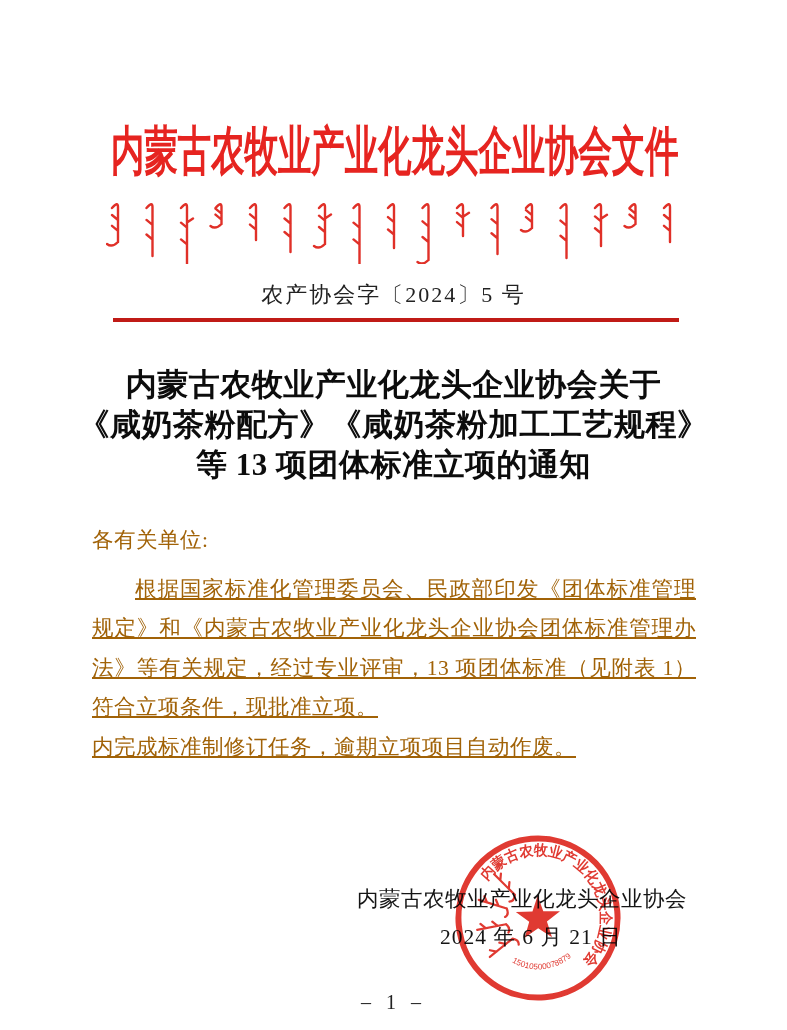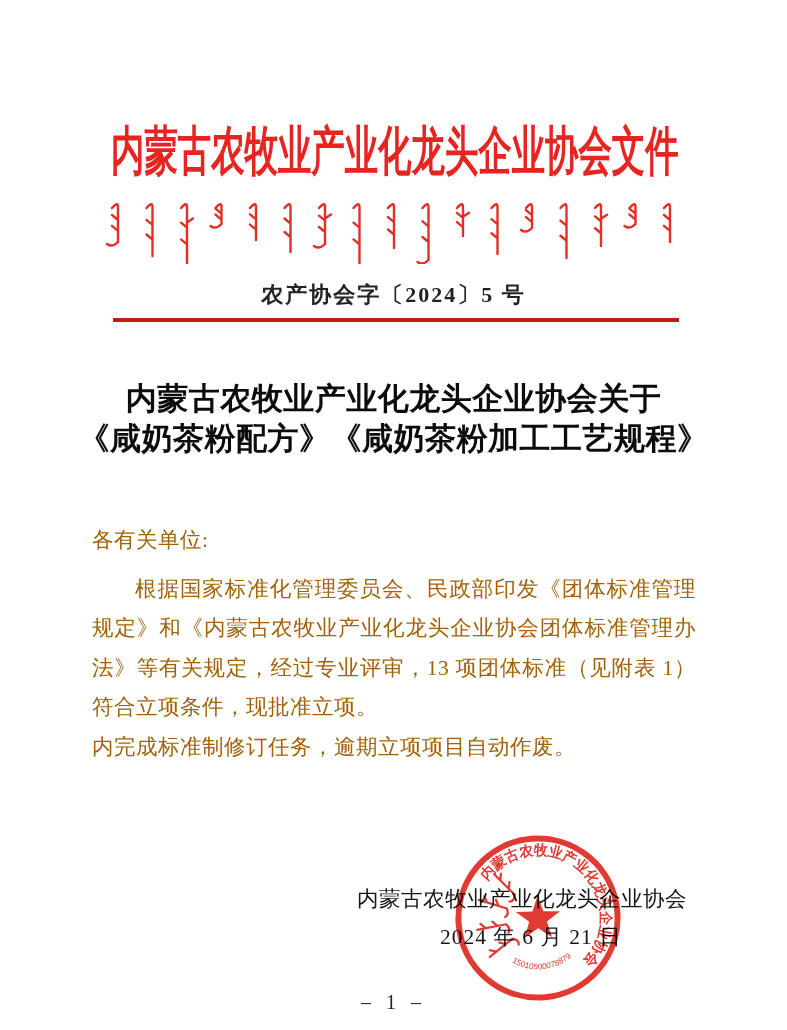--- a/index.html
+++ b/index.html
@@ -14,39 +14,39 @@
     font-size:53px;font-weight:bold;white-space:nowrap;
     color:var(--header-red,#e62420);
     transform:translateX(-283px) scaleX(0.63);
     transform-origin:left center;
     letter-spacing:0px;
   }
   .mongolian-row{position:absolute;top:194px;left:106px;width:580px;height:70px;}
   
   .doc-number{
     position:absolute;top:280px;left:0;width:787px;text-align:center;
-    font-size:22px;letter-spacing:2px;color:#222;font-weight:bold;
+    font-size:22px;letter-spacing:2px;color:#222;
   }
   .red-rule{
     position:absolute;top:318px;left:113px;width:566px;height:4px;
     background:var(--rule-red,#c01b16);
   }
   
   .notice-title{
-    position:absolute;top:379px;left:60px;width:667px;
+    position:absolute;top:365px;left:60px;width:667px;
     text-align:center;font-size:31px;font-weight:bold;line-height:40px;
     color:#0c0c0c;letter-spacing:0.5px;
   }
   
   .body-block{
     position:absolute;top:521px;left:92px;width:604px;
     font-size:21.5px;line-height:39.5px;letter-spacing:0.5px;color:#a16207;
   }
   .salutation{margin-bottom:9px;}
-  .body-line{text-align:justify;text-align-last:justify;}
+  .body-line{text-align:justify;text-align-last:justify;text-decoration:underline;}
   .body-line.last{text-align:justify;text-align-last:left;}
   .body-line.indent{text-indent:2em;}
   
   .signoff-org{position:absolute;top:884px;left:357px;font-size:21.5px;letter-spacing:0.5px;color:#151515;}
   .signoff-date{position:absolute;top:922px;left:440px;font-size:21.5px;letter-spacing:1px;color:#151515;}
   
   .seal{
     position:absolute;left:452px;top:832px;width:172px;height:172px;
     mix-blend-mode:multiply;opacity:0.93;transform:rotate(-5deg);
   }
@@ -66,20 +66,21 @@
     <path id="mongolian-path" fill="none" stroke="#e03028" stroke-width="2.4" stroke-linecap="round" stroke-linejoin="round" d="M 6,14 q 6,-7 6,-1 V 48 M 12,26 l -6,-5 M 12,36.8 l -6,-5 M 12,48 q -6,6 -11,2 M 40.5,14 q 6,-7 6,-1 V 62 M 46.5,30.9 l -6,-5 M 46.5,45.48 l -6,-5 M 75,14 q 6,-7 6,-1 V 70 M 81,33.7 l -6,-5 M 81,50.44 l -6,-5 M 81,28.4 l 6,-4 M 109.5,14 q 6,-7 6,-1 V 30 M 115.5,19.7 l -6,-5 M 115.5,25.64 l -6,-5 M 115.5,30 q -6,6 -11,2 M 144,14 q 6,-7 6,-1 V 46 M 150,25.299999999999997 l -6,-5 M 150,35.56 l -6,-5 M 178.5,14 q 6,-7 6,-1 V 58 M 184.5,29.5 l -6,-5 M 184.5,43 l -6,-5 M 213,14 q 6,-7 6,-1 V 50 M 219,26.7 l -6,-5 M 219,38.04 l -6,-5 M 219,50 q -6,6 -11,2 M 219,24.4 l 6,-4 M 247.5,14 q 6,-7 6,-1 V 70 M 253.5,33.7 l -6,-5 M 253.5,50.44 l -6,-5 M 282,14 q 6,-7 6,-1 V 54 M 288,28.099999999999998 l -6,-5 M 288,40.519999999999996 l -6,-5 M 316.5,14 q 6,-7 6,-1 V 66 M 322.5,32.3 l -6,-5 M 322.5,47.96 l -6,-5 M 322.5,66 q -6,6 -11,2 M 351,14 q 6,-7 6,-1 V 42 M 357,23.9 l -6,-5 M 357,33.08 l -6,-5 M 357,22.8 l 6,-4 M 385.5,14 q 6,-7 6,-1 V 60 M 391.5,30.2 l -6,-5 M 391.5,44.24 l -6,-5 M 420,14 q 6,-7 6,-1 V 34 M 426,21.1 l -6,-5 M 426,28.12 l -6,-5 M 426,34 q -6,6 -11,2 M 454.5,14 q 6,-7 6,-1 V 64 M 460.5,31.599999999999998 l -6,-5 M 460.5,46.72 l -6,-5 M 489,14 q 6,-7 6,-1 V 52 M 495,27.4 l -6,-5 M 495,39.28 l -6,-5 M 495,24.8 l 6,-4 M 523.5,14 q 6,-7 6,-1 V 30 M 529.5,19.7 l -6,-5 M 529.5,25.64 l -6,-5 M 529.5,30 q -6,6 -11,2 M 558,14 q 6,-7 6,-1 V 48 M 564,26 l -6,-5 M 564,36.8 l -6,-5 "></path>
   </svg>
 </div>
 
 <div class="doc-number">农产协会字〔2024〕5 号</div>
 <div class="red-rule"></div>
 
 <div class="notice-title">
   <div>内蒙古农牧业产业化龙头企业协会关于</div>
   <div>《咸奶茶粉配方》《咸奶茶粉加工工艺规程》</div>
+  <div>等 13 项团体标准立项的通知</div>
 </div>
 
 <div class="body-block">
   <div class="salutation">各有关单位:</div>
   <div>
       <div class="body-line indent">根据国家标准化管理委员会、民政部印发《团体标准管理</div>
       <div class="body-line">规定》和《内蒙古农牧业产业化龙头企业协会团体标准管理办</div>
       <div class="body-line">法》等有关规定，经过专业评审，13 项团体标准（见附表 1）</div>
       <div class="body-line last">符合立项条件，现批准立项。</div>
       <div class="body-line last">内完成标准制修订任务，逾期立项项目自动作废。</div>

